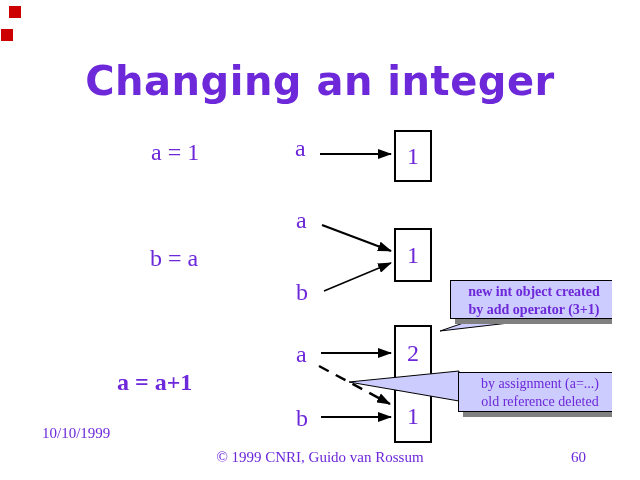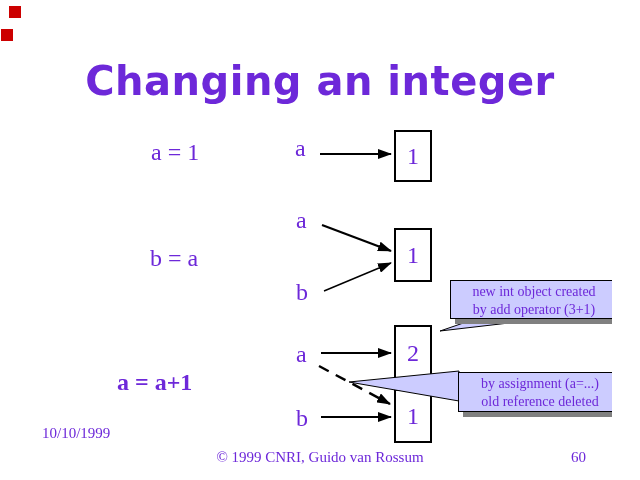--- a/index.html
+++ b/index.html
@@ -24,21 +24,21 @@
   .ibox{position:absolute;box-sizing:border-box;border:2px solid #000;background:#fff;
         text-align:center;font-size:24px;z-index:1;}
   .b1{left:394px;top:130px;width:38px;height:52px;line-height:48px;}
   .b2{left:394px;top:228px;width:38px;height:54px;line-height:50px;}
   .b3{left:394px;top:325px;width:38px;height:57px;line-height:53px;}
   .b4{left:394px;top:389px;width:38px;height:54px;line-height:50px;}
   .overlay{position:absolute;left:0;top:0;width:640px;height:480px;z-index:2;pointer-events:none;}
   .callout{position:absolute;box-sizing:border-box;background:#ccccff;border:1px solid #000;
            box-shadow:5px 5px 0 #808080;text-align:center;font-size:14px;line-height:18px;
            padding-top:2px;z-index:3;}
-  .c1{left:450px;top:280px;width:168px;height:39px;}
+  .c1{left:450px;top:280px;width:168px;height:39px;font-weight:bold;}
   .c2{left:458px;top:372px;width:164px;height:40px;}
   .footer-text{position:absolute;font-size:15px;line-height:18px;}
   .f-date{left:42px;top:424px;}
   .f-copy{left:0;top:448px;width:640px;text-align:center;}
   .f-page{left:571px;top:448px;}
 </style>
 </head>
 <body>
 
 <div class="slide">

